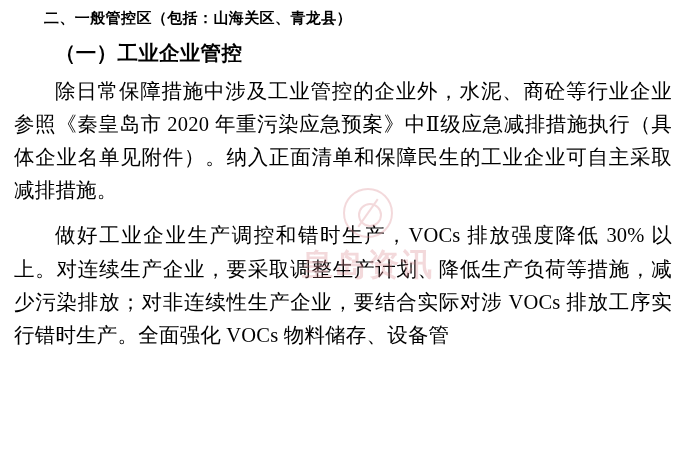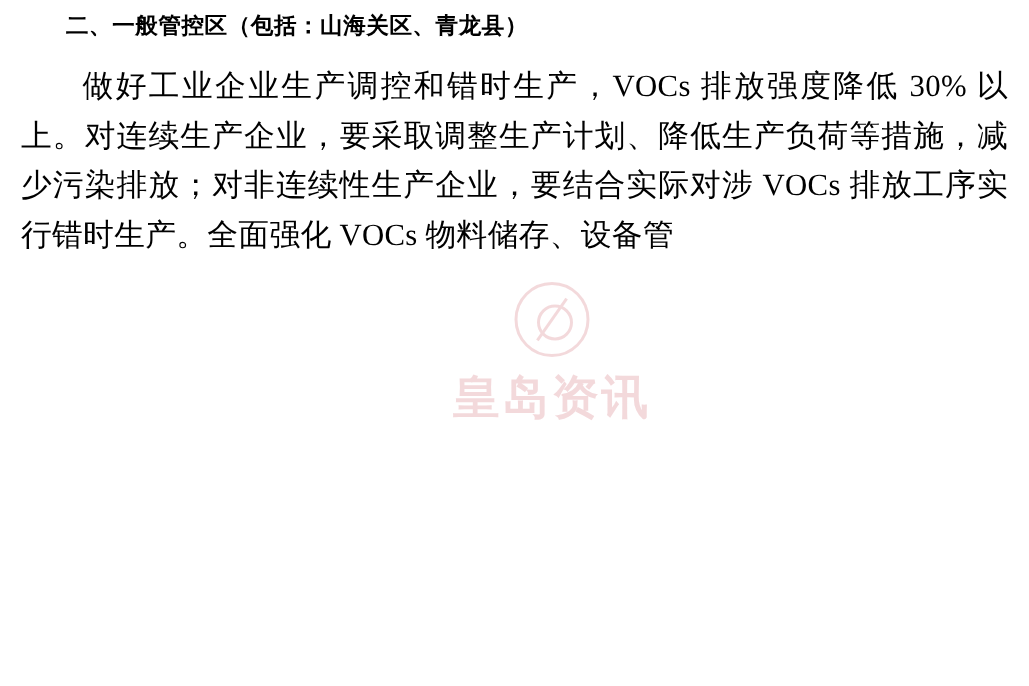--- a/index.html
+++ b/index.html
@@ -105,21 +105,23 @@
     white-space: nowrap;
   }
 </style>
 </head>
 <body>
 
 <div class="page">
 
   <div class="doc-heading">二、一般管控区（包括：山海关区、青龙县）</div>
 
+  <div class="doc-subheading">（一）工业企业管控</div>
 
+  <p class="doc-para p1">除日常保障措施中涉及工业管控的企业外，水泥、商砼等行业企业参照《秦皇岛市 2020 年重污染应急预案》中Ⅱ级应急减排措施执行（具体企业名单见附件）。纳入正面清单和保障民生的工业企业可自主采取减排措施。</p>
 
   <p class="doc-para p2">做好工业企业生产调控和错时生产，VOCs 排放强度降低 30% 以上。对连续生产企业，要采取调整生产计划、降低生产负荷等措施，减少污染排放；对非连续性生产企业，要结合实际对涉 VOCs 排放工序实行错时生产。全面强化 VOCs 物料储存、设备管</p>
 
   <div class="watermark">
     <span class="wm-seal"></span>
     <span class="wm-text">皇岛资讯</span>
   </div>
 
 </div>
 

